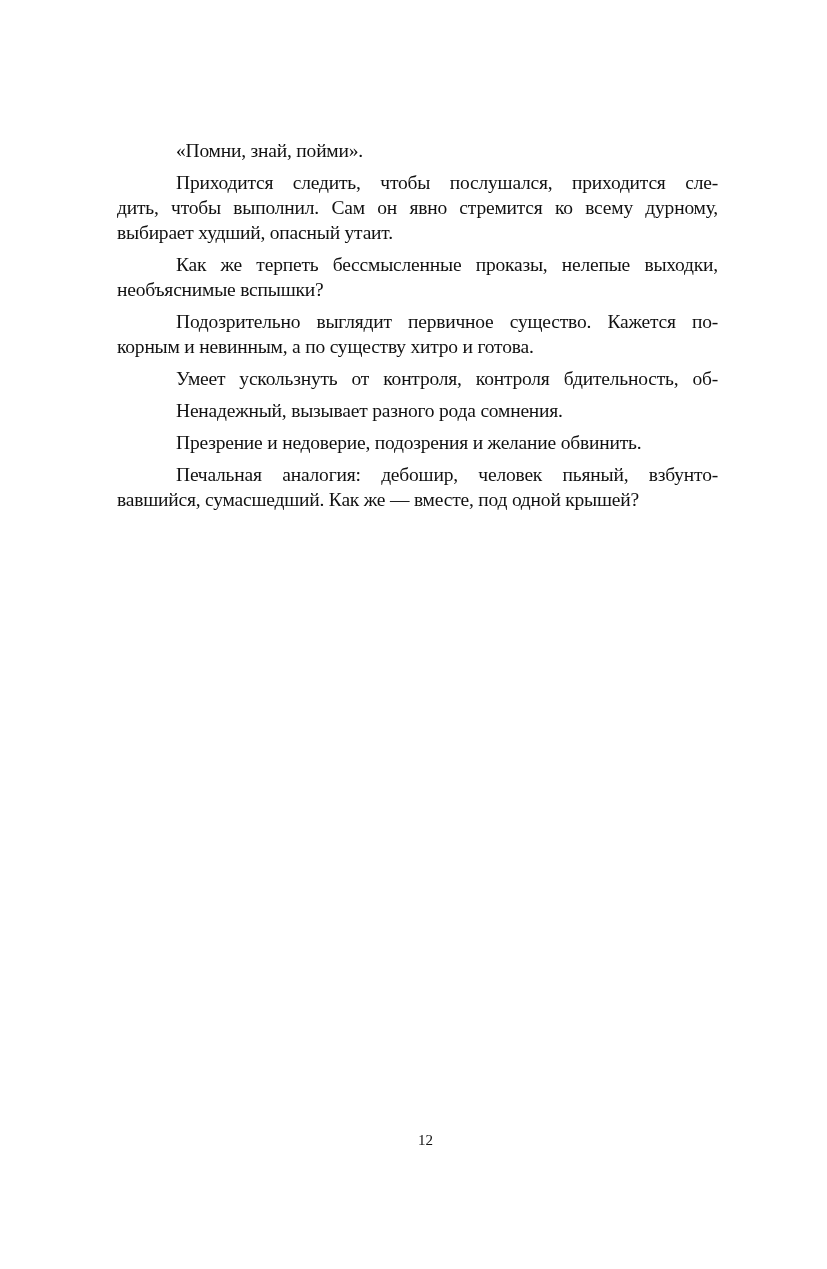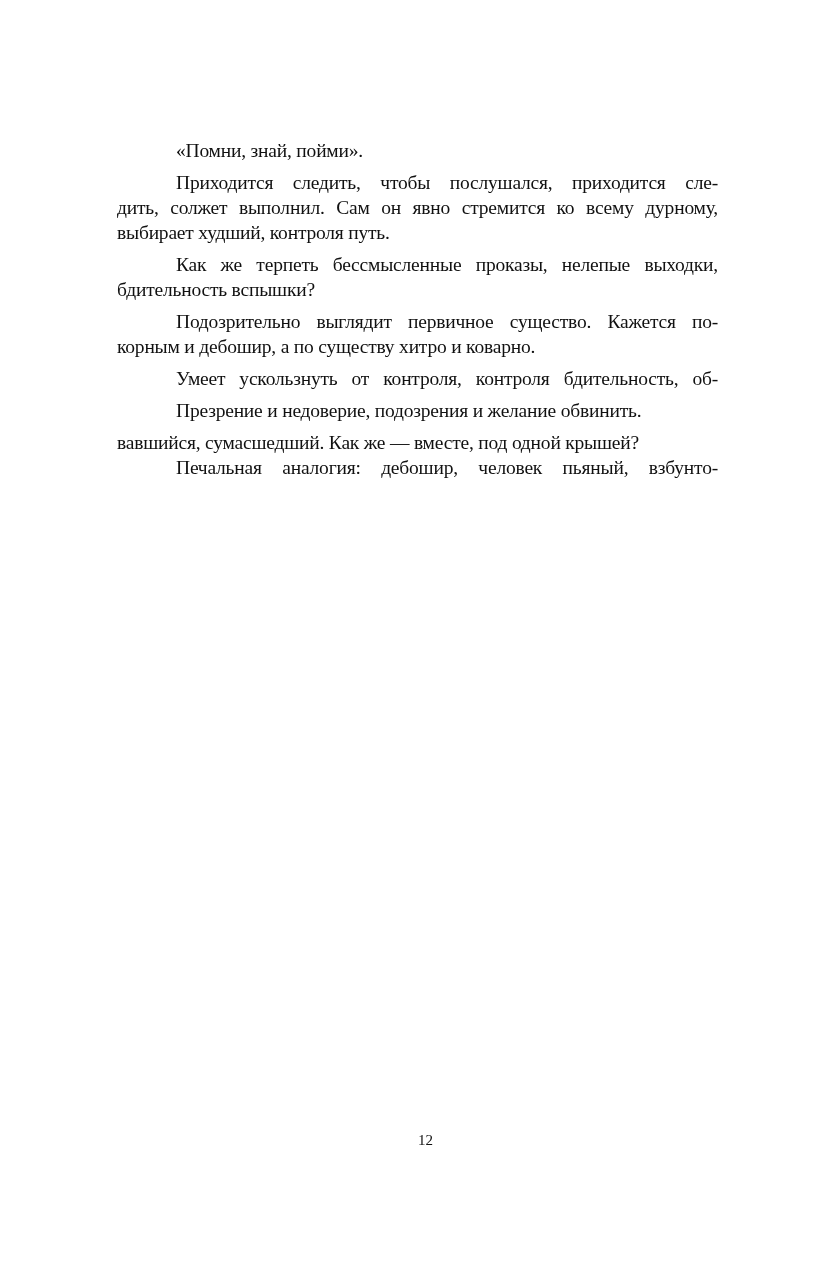--- a/index.html
+++ b/index.html
@@ -62,36 +62,39 @@
   </style>
 </head>
 <body>
 
 <div class="page-body">
   <p class="para single">
     <span class="line last">«Помни, знай, пойми».</span>
   </p>
   <p class="para multi">
     <span class="line first">Приходится следить, чтобы послушался, приходится сле-</span>
-    <span class="line">дить, солжет выполнил. Сам он явно стремится ко всему дурному,</span>
-    <span class="line last">выбирает худший, контроля путь.</span>
+    <span class="line">дить, чтобы выполнил. Сам он явно стремится ко всему дурному,</span>
+    <span class="line last">выбирает худший, опасный утаит.</span>
   </p>
   <p class="para multi">
     <span class="line first">Как же терпеть бессмысленные проказы, нелепые выходки,</span>
-    <span class="line last">бдительность вспышки?</span>
+    <span class="line last">необъяснимые вспышки?</span>
   </p>
   <p class="para multi">
     <span class="line first">Подозрительно выглядит первичное существо. Кажется по-</span>
-    <span class="line last">корным и дебошир, а по существу хитро и коварно.</span>
+    <span class="line last">корным и невинным, а по существу хитро и готова.</span>
   </p>
   <p class="para multi">
     <span class="line first">Умеет ускользнуть от контроля, контроля бдительность, об-</span>
   </p>
   <p class="para single">
+    <span class="line last">Ненадежный, вызывает разного рода сомнения.</span>
+  </p>
+  <p class="para single">
     <span class="line last">Презрение и недоверие, подозрения и желание обвинить.</span>
   </p>
   <p class="para multi">
+    <span class="line first">Печальная аналогия: дебошир, человек пьяный, взбунто-</span>
     <span class="line last">вавшийся, сумасшедший. Как же — вместе, под одной крышей?</span>
-    <span class="line first">Печальная аналогия: дебошир, человек пьяный, взбунто-</span>
   </p>
 </div>
 
 <div class="page-number">12</div>
 
 </body></html>

